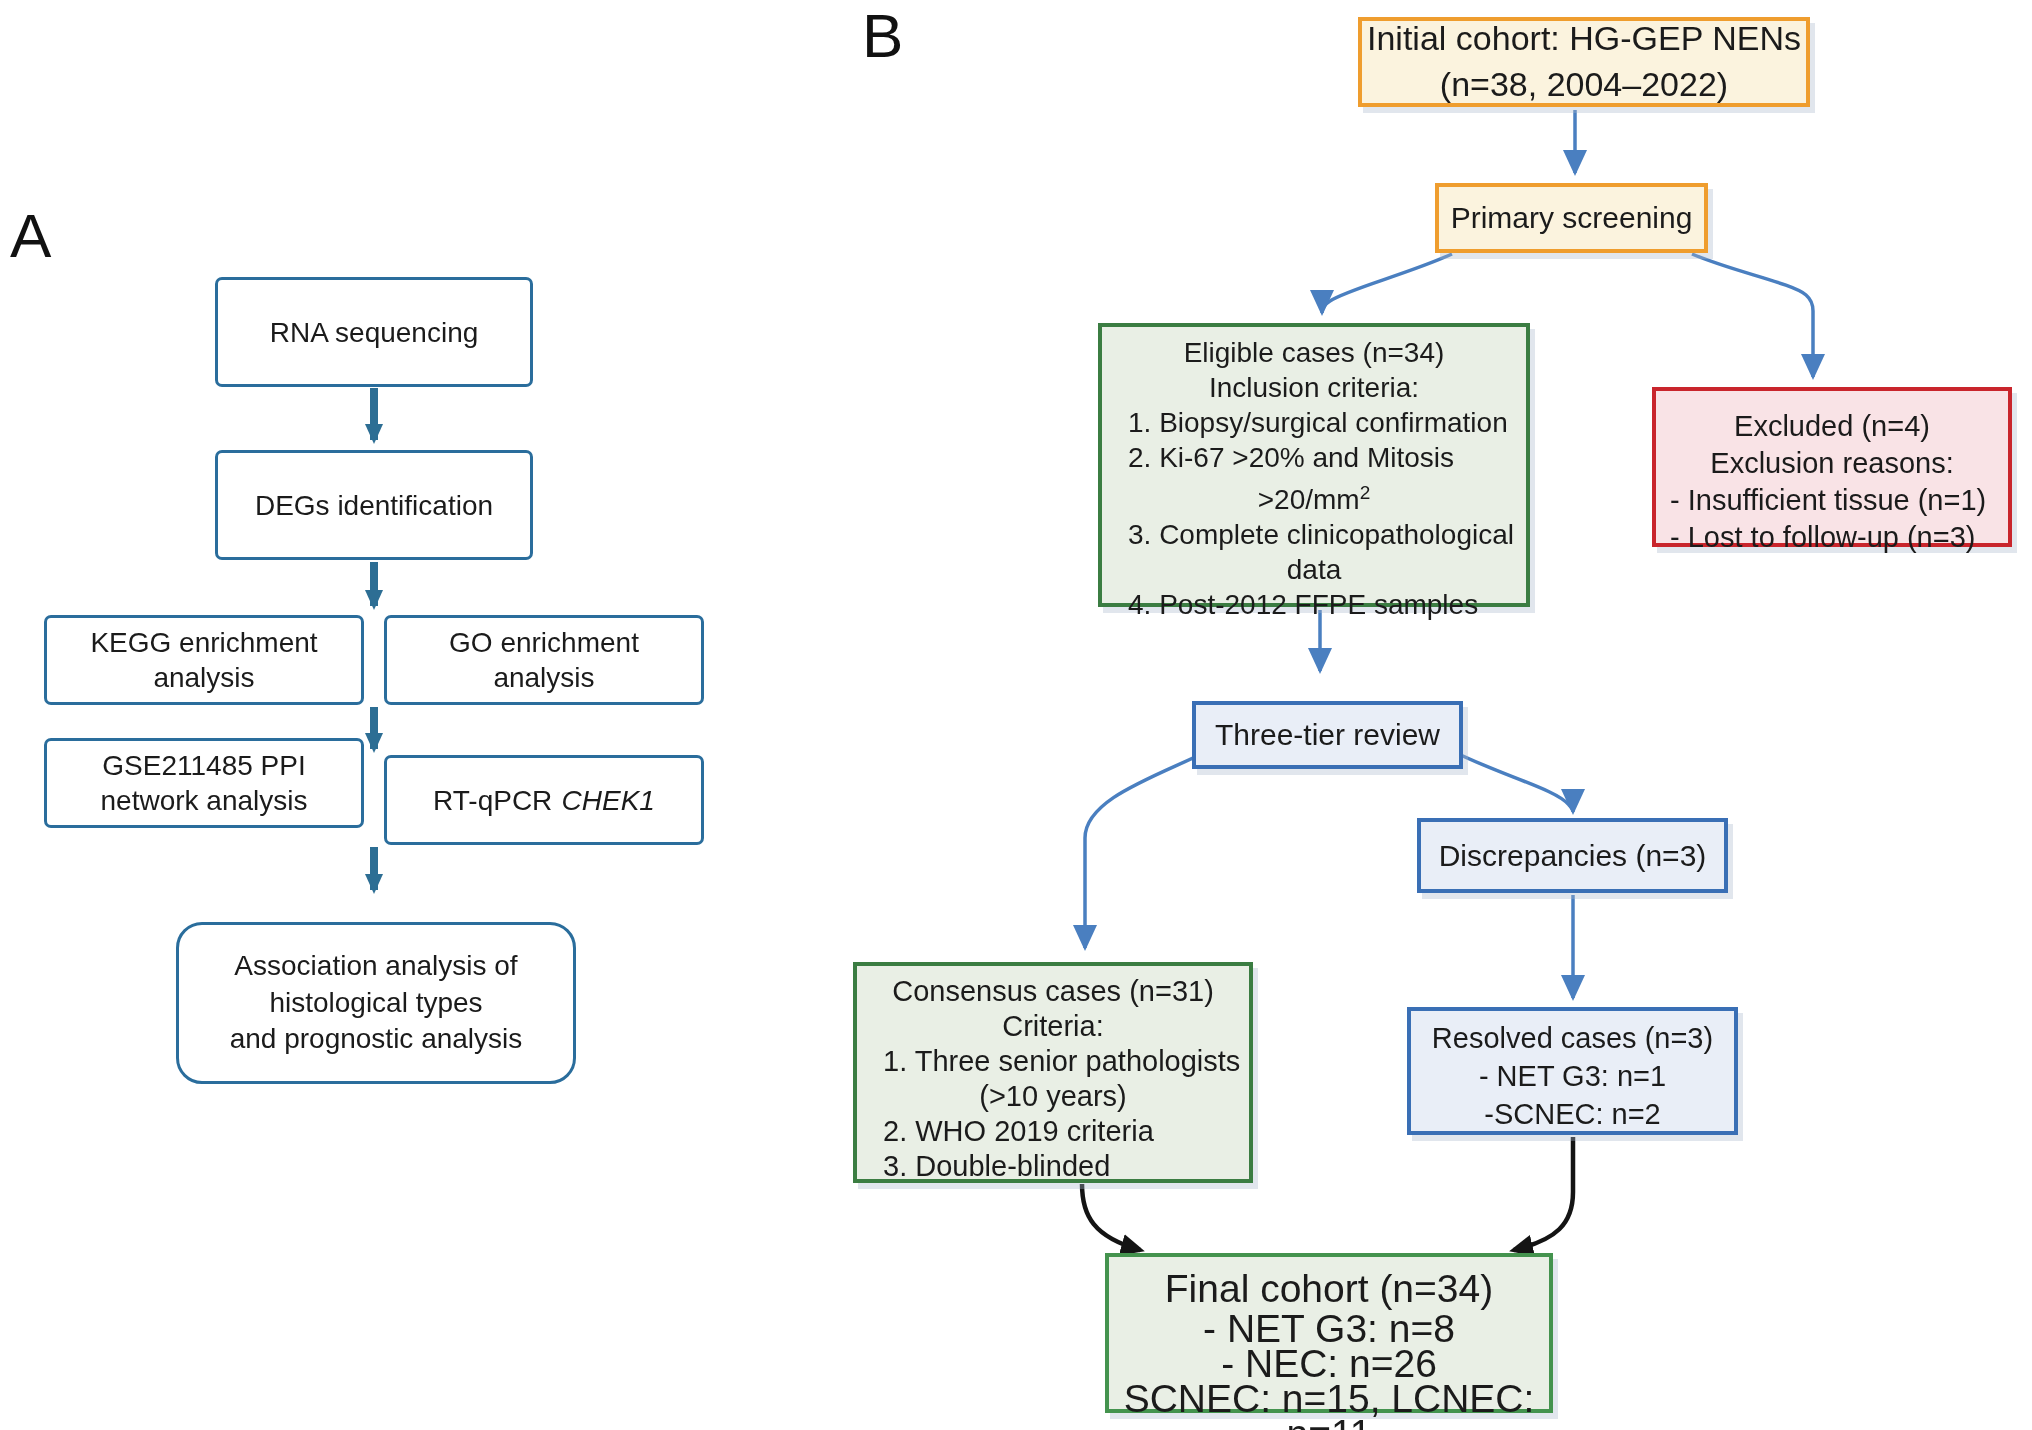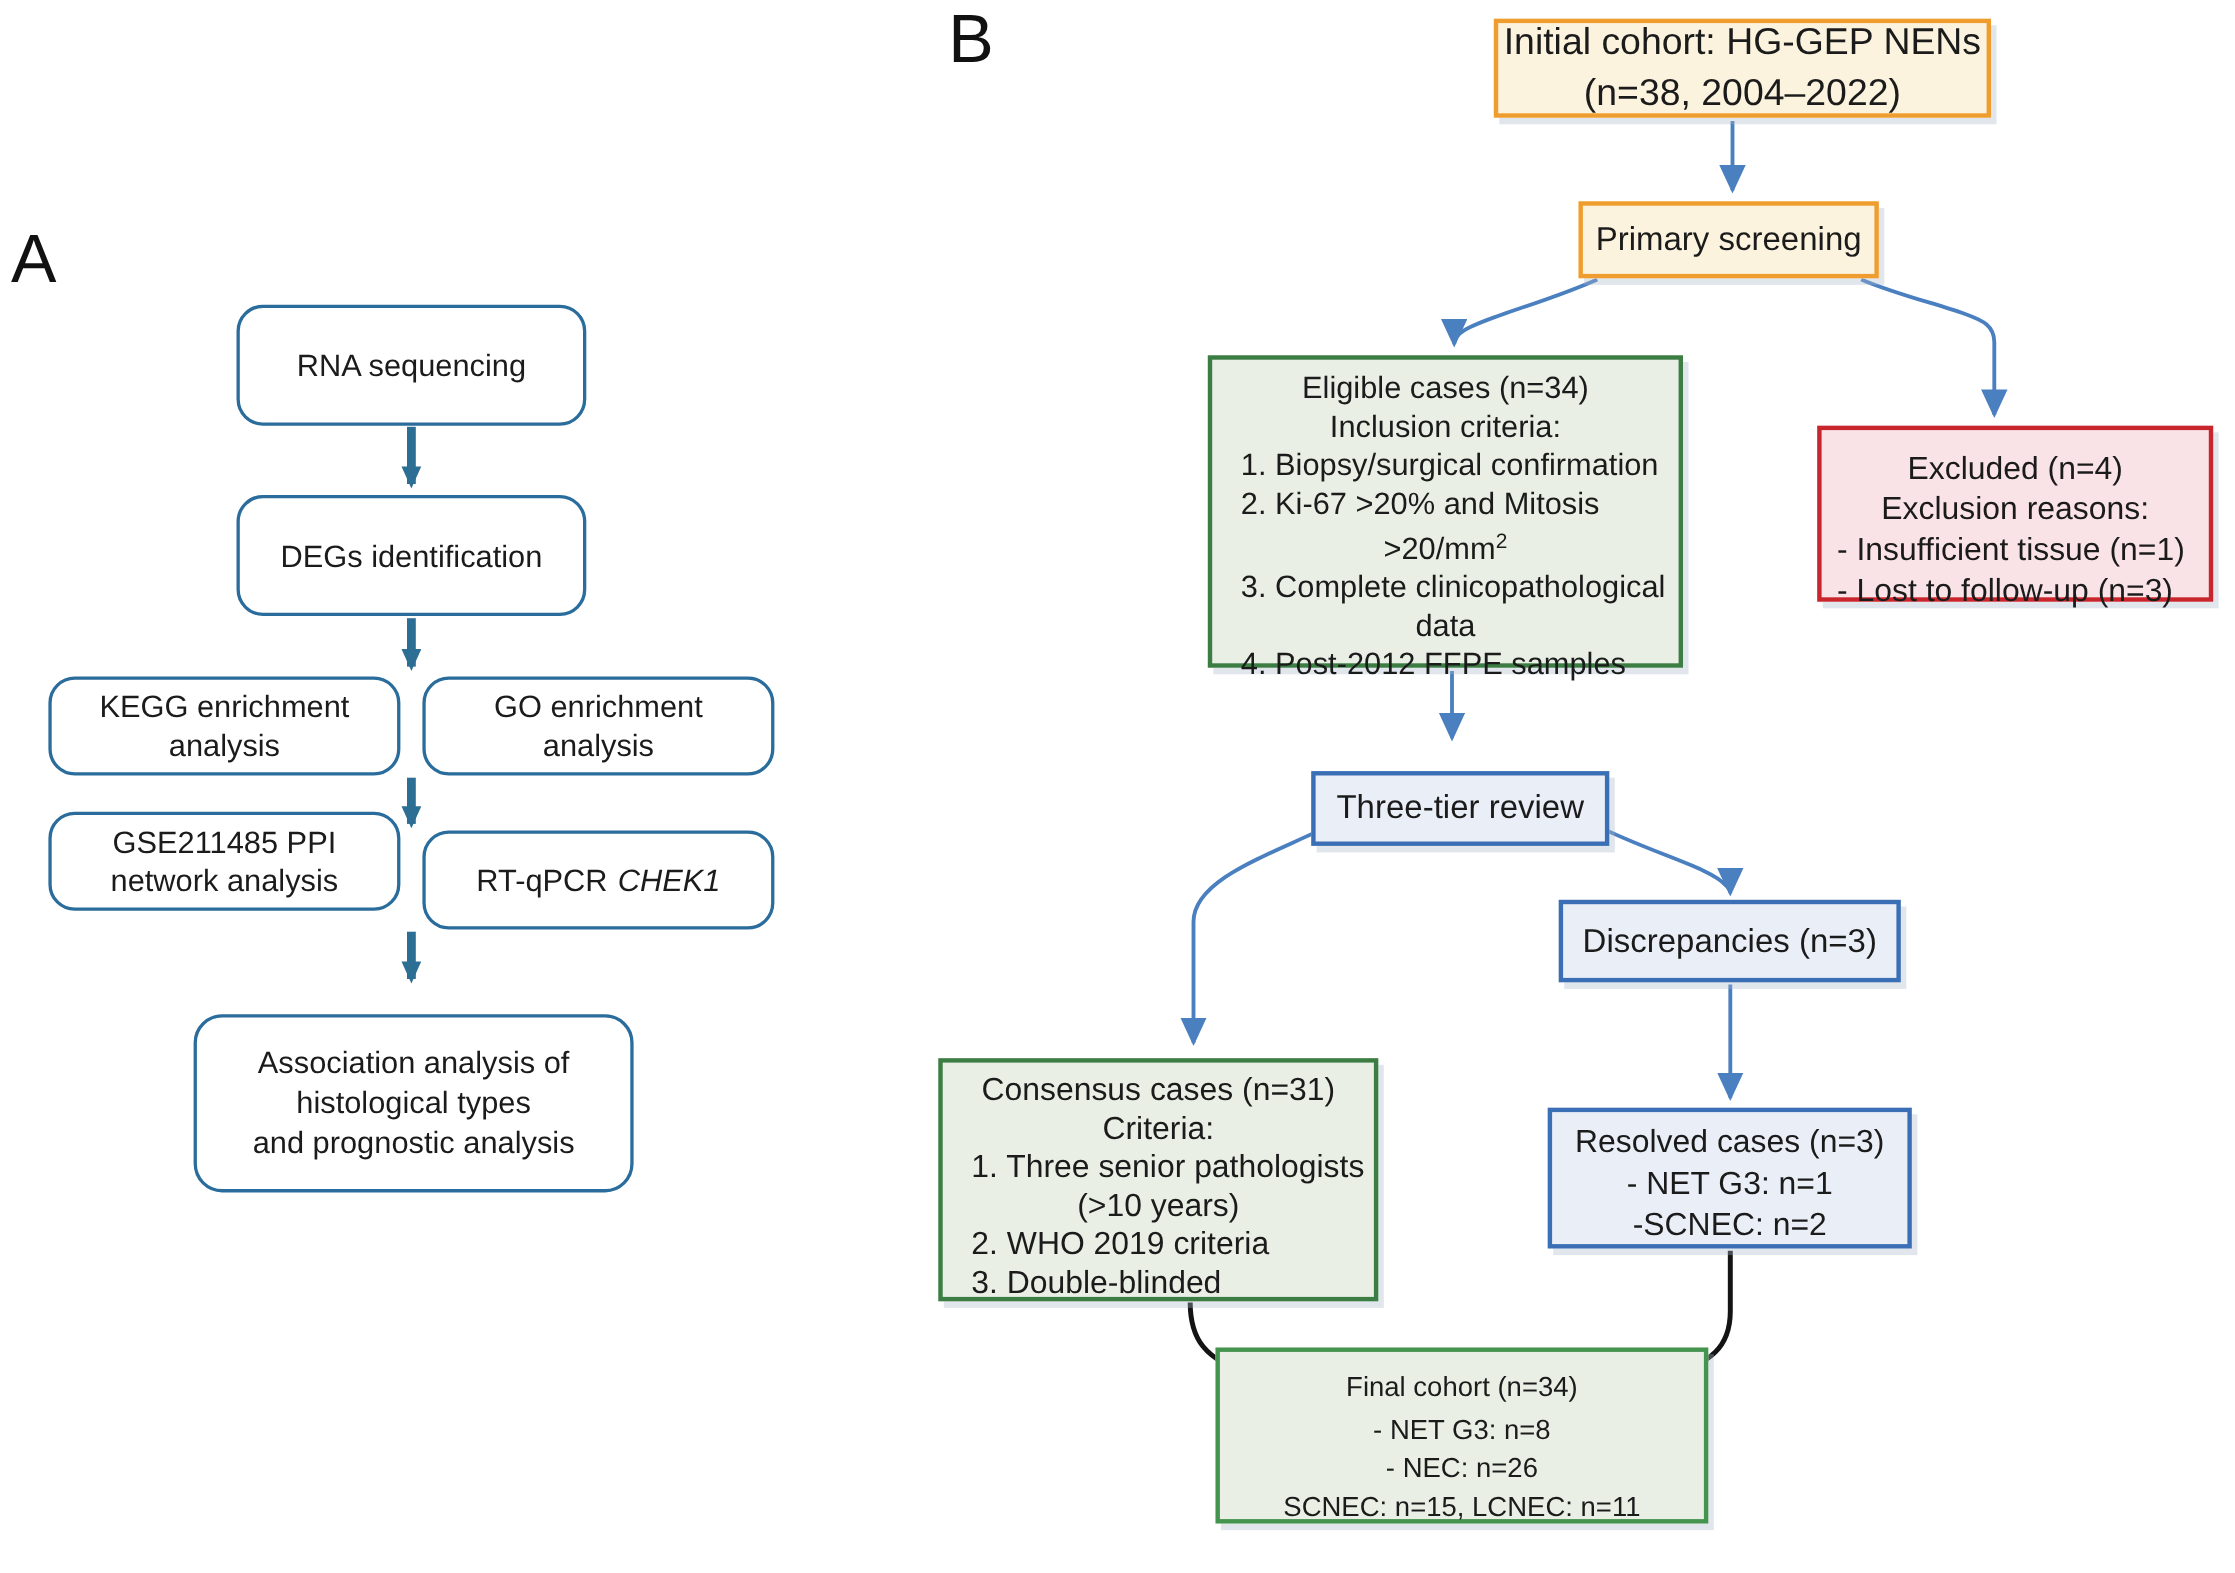--- a/index.html
+++ b/index.html
@@ -10,21 +10,21 @@
   .panel-label{
     position:absolute;font-size:62px;font-weight:500;color:#111;line-height:1;
   }
   svg.wires{position:absolute;left:0;top:0;width:2032px;height:1430px;pointer-events:none;}
   .box{
     position:absolute;box-sizing:border-box;text-align:center;
     display:flex;flex-direction:column;justify-content:center;
     font-size:28px;line-height:1.25;
   }
   
-  .box-a{background:#ffffff;border:3px solid #2a6d9c;border-radius:24px;}
+  .box-a{background:#ffffff;border:3px solid #2a6d9c;border-radius:7px;}
   .box-a.big{border-radius:26px;margin-top:24px;}
   
   .shadowed{box-shadow:5px 6px 0 rgba(170,184,203,.35);}
   .orange{background:#fbf3de;border:4px solid #ef9d2e;}
   .green {background:#e9efe5;border:4px solid #3b7d42;}
   .green-final{background:#e9efe5;border:4px solid #44934e;}
   .red   {background:#f9e3e6;border:4px solid #c9252c;}
   .blue  {background:#e9eef7;border:4px solid #3a6fb5;}
   
   .listbox{justify-content:flex-start;}
@@ -158,20 +158,20 @@
     <div class="line left">2. WHO 2019 criteria</div>
     <div class="line left">3. Double-blinded</div>
   </div>
 
   <div class="box blue shadowed listbox" style="left:1407px;top:1007px;width:331px;height:128px;padding-top:8px;font-size:29px;line-height:38px;">
     <div class="line">Resolved cases (n=3)</div>
     <div class="line">- NET G3: n=1</div>
     <div class="line">-SCNEC: n=2</div>
   </div>
 
-  <div class="box green-final shadowed listbox" style="left:1105px;top:1225px;width:448px;height:160px;padding-top:10px;font-size:25px;line-height:35px;">
+  <div class="box green-final shadowed listbox" style="left:1105px;top:1253px;width:448px;height:160px;padding-top:10px;font-size:39px;line-height:35px;">
     <div class="line" style="line-height:44px;">Final cohort (n=34)</div>
     <div class="line">- NET G3: n=8</div>
     <div class="line">- NEC: n=26</div>
     <div class="line">SCNEC: n=15, LCNEC: n=11</div>
   </div>
 
 </div>
 
 </body></html>

